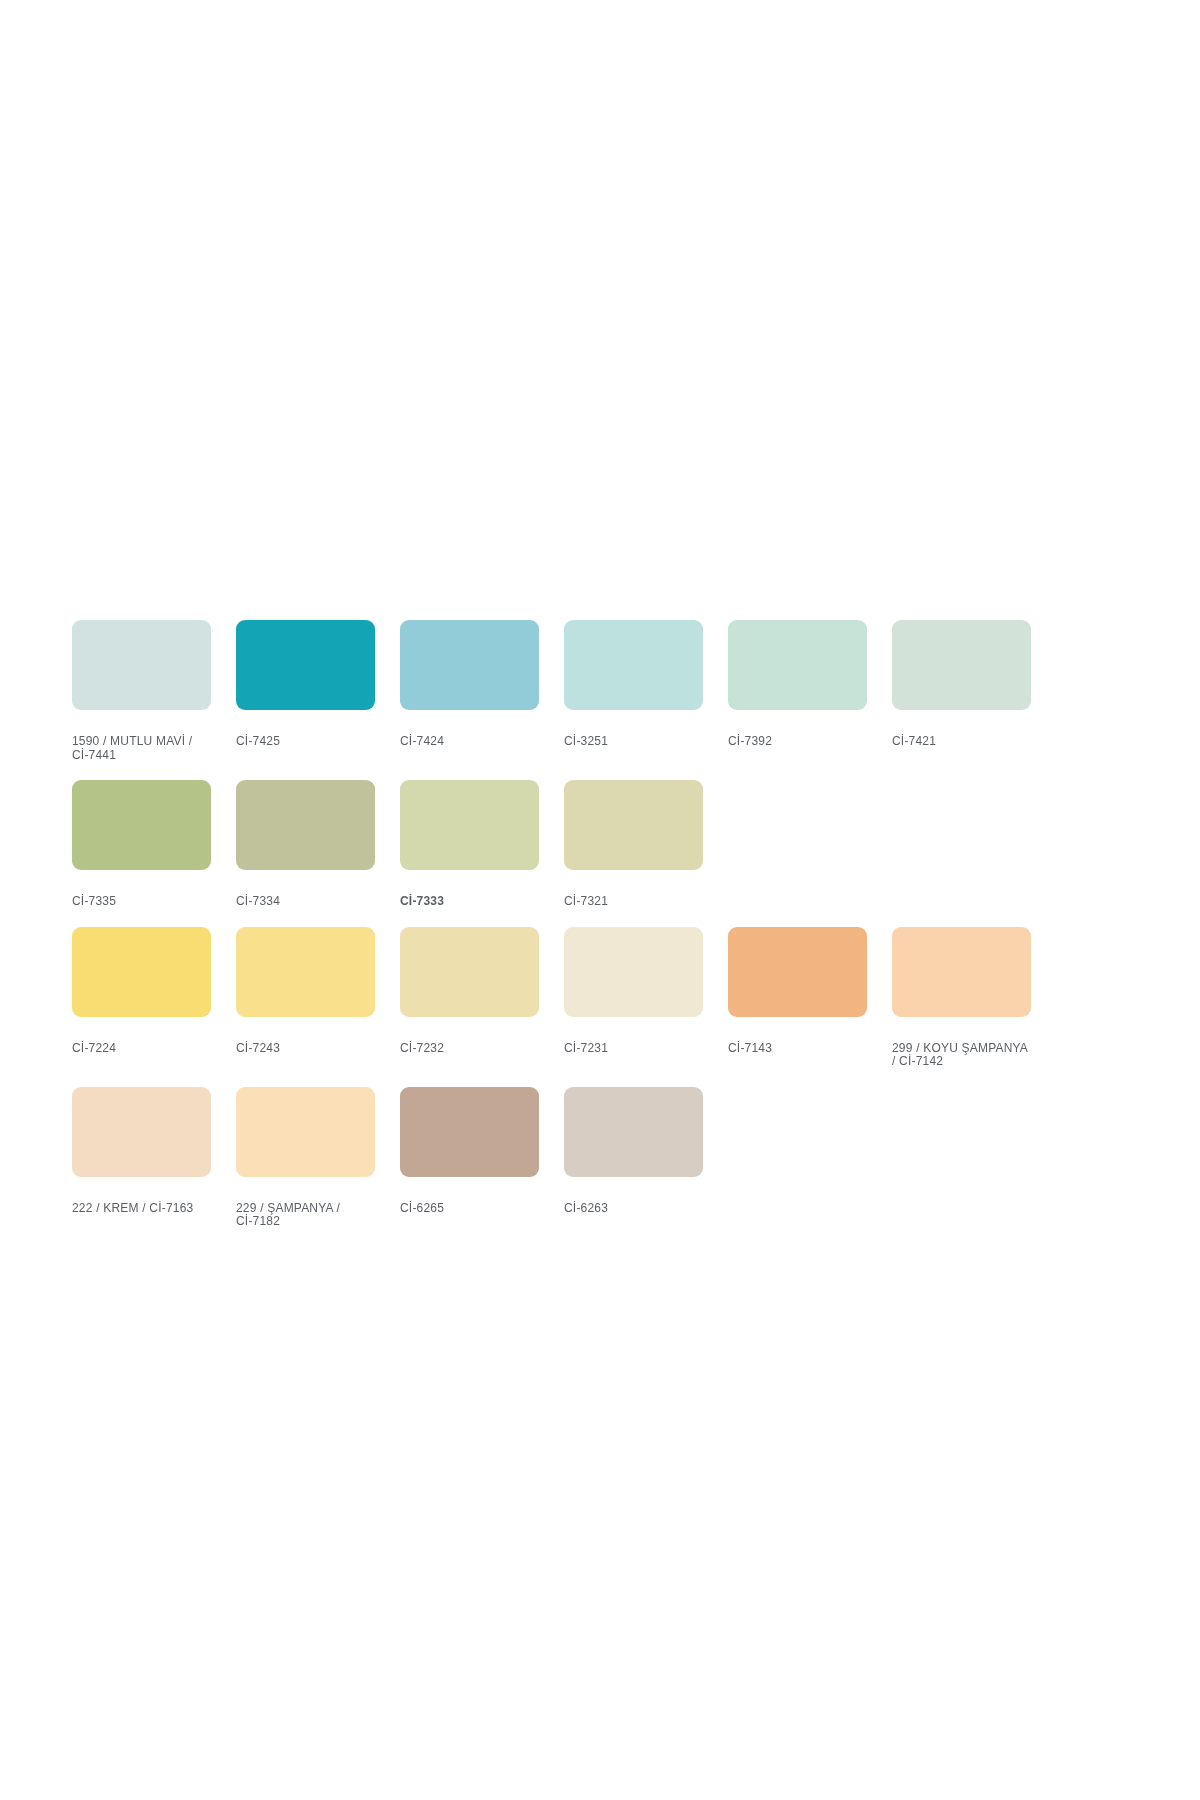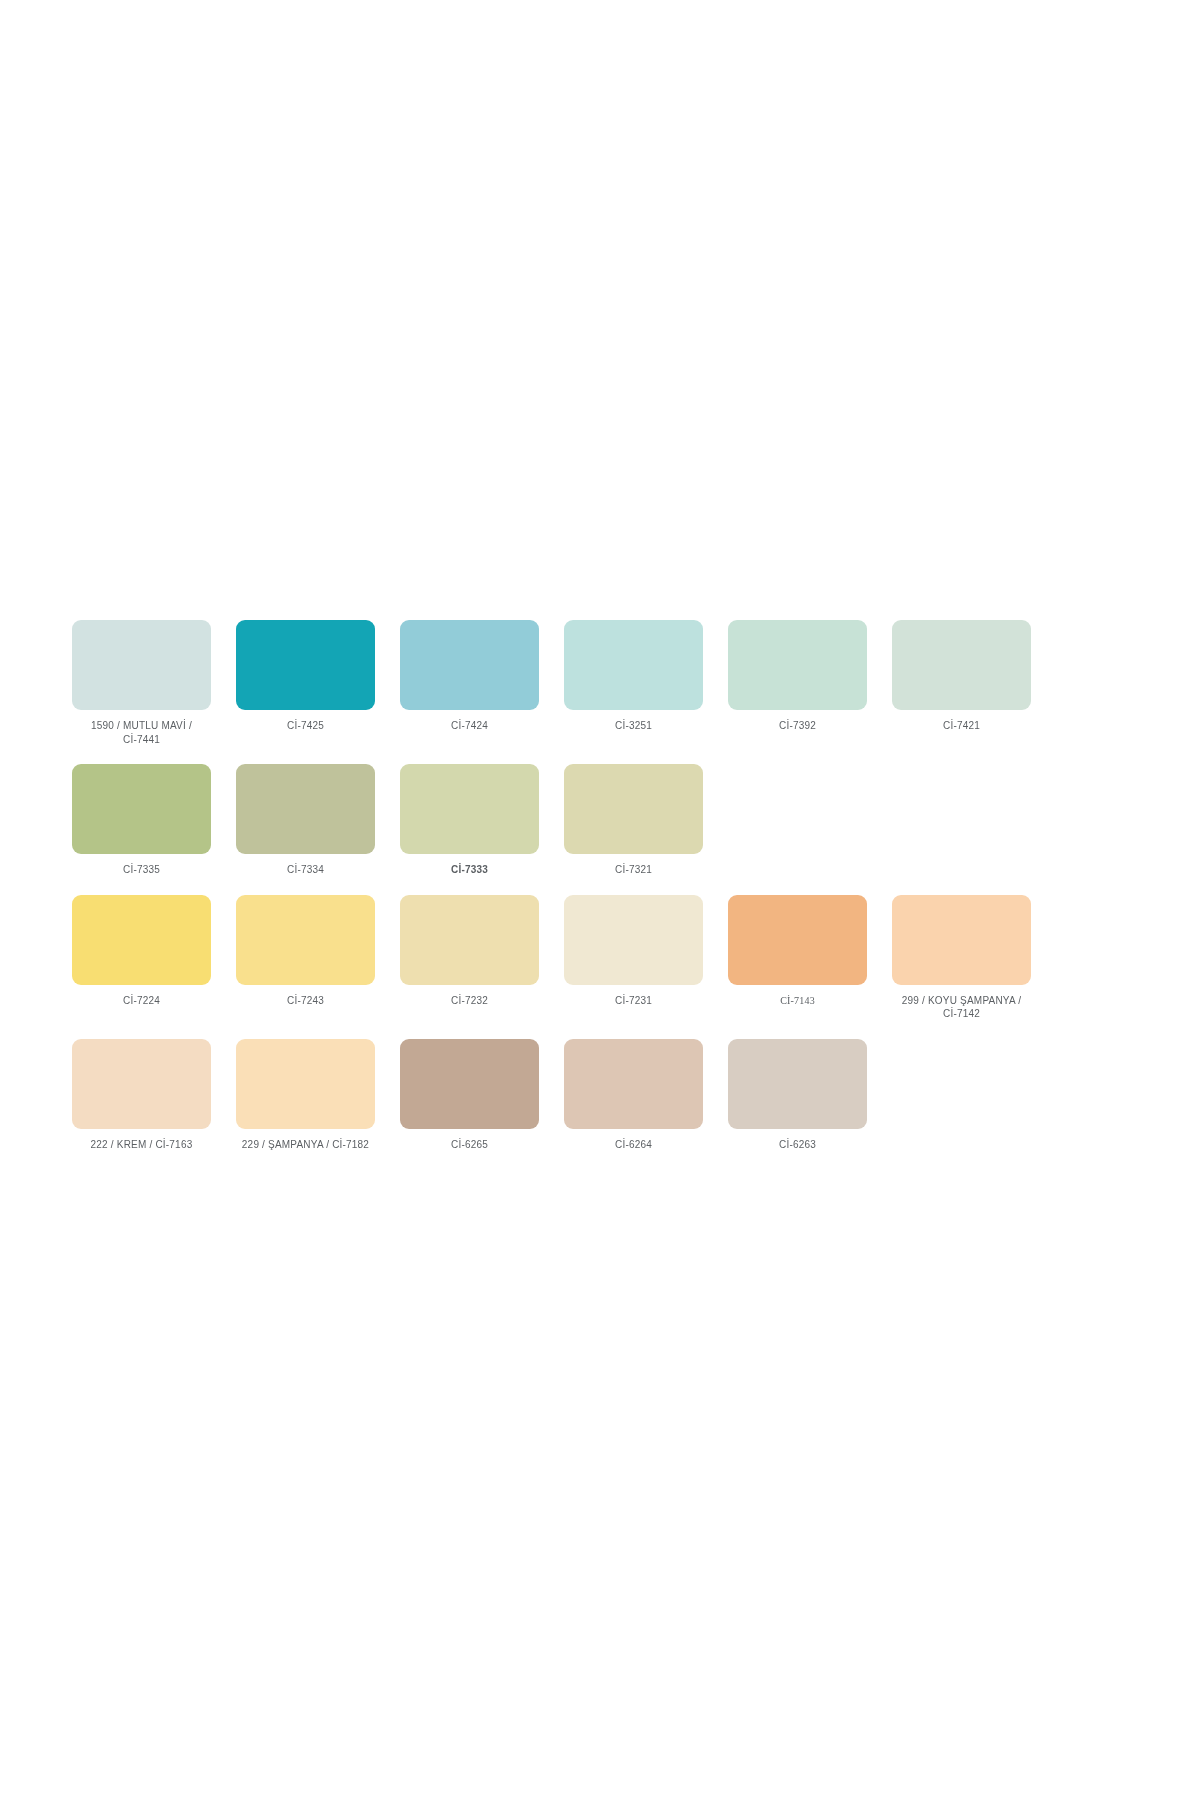--- a/index.html
+++ b/index.html
@@ -51,30 +51,29 @@
   }
 
   .swatch-chip {
     width: 139px;
     height: 90px;
     border-radius: 9px;
     box-sizing: border-box;
   }
 
   .swatch-label {
-    margin-top: 9px;
+    margin-top: 25px;
     font-family: "Liberation Sans", sans-serif;
-    font-size: 10px;
+    font-size: 12px;
     line-height: 13.5px;
     letter-spacing: 0.2px;
     color: #5b5f63;
     white-space: normal;
     word-break: normal;
     overflow-wrap: break-word;
-    text-align: center;
   }
 </style>
 </head>
 <body>
 
 <div id="palette-sheet">
   <div id="swatch-grid">
       <div class="swatch-row">
         <div class="swatch-cell">
           <div class="swatch-chip" style="background: rgb(210, 226, 225); border-radius: 9px;"></div>
@@ -131,43 +130,39 @@
         <div class="swatch-cell">
           <div class="swatch-chip" style="background: rgb(238, 223, 175); border-radius: 9px;"></div>
           <div class="swatch-label" style="color: rgb(91, 95, 99);">Cİ-7232</div>
         </div>
         <div class="swatch-cell">
           <div class="swatch-chip" style="background: rgb(240, 232, 210); border-radius: 9px;"></div>
           <div class="swatch-label" style="color: rgb(91, 95, 99);">Cİ-7231</div>
         </div>
         <div class="swatch-cell">
           <div class="swatch-chip" style="background: rgb(242, 181, 129); border-radius: 9px;"></div>
-          <div class="swatch-label" style="color: rgb(91, 95, 99); font-family: Liberation Serif, serif;">Cİ-7143</div>
+          <div class="swatch-label" style="color: rgb(91, 95, 99);">Cİ-7143</div>
         </div>
         <div class="swatch-cell">
           <div class="swatch-chip" style="background: rgb(250, 211, 173); border-radius: 9px;"></div>
           <div class="swatch-label" style="color: rgb(91, 95, 99);">299 / KOYU ŞAMPANYA / Cİ-7142</div>
         </div>
       </div>
       <div class="swatch-row">
         <div class="swatch-cell">
           <div class="swatch-chip" style="background: rgb(244, 220, 194); border-radius: 9px;"></div>
           <div class="swatch-label" style="color: rgb(91, 95, 99);">222 / KREM / Cİ-7163</div>
         </div>
         <div class="swatch-cell">
           <div class="swatch-chip" style="background: rgb(250, 223, 183); border-radius: 9px;"></div>
           <div class="swatch-label" style="color: rgb(91, 95, 99);">229 / ŞAMPANYA / Cİ-7182</div>
         </div>
         <div class="swatch-cell">
           <div class="swatch-chip" style="background: rgb(194, 168, 148); border-radius: 9px;"></div>
           <div class="swatch-label" style="color: rgb(91, 95, 99);">Cİ-6265</div>
         </div>
         <div class="swatch-cell">
-          <div class="swatch-chip" style="background: rgb(221, 198, 180); border-radius: 9px;"></div>
-          <div class="swatch-label" style="color: rgb(91, 95, 99);">Cİ-6264</div>
-        </div>
-        <div class="swatch-cell">
           <div class="swatch-chip" style="background: rgb(216, 205, 194); border-radius: 9px;"></div>
           <div class="swatch-label" style="color: rgb(91, 95, 99);">Cİ-6263</div>
         </div>
       </div>
     </div>
 </div>
 
 </body></html>

